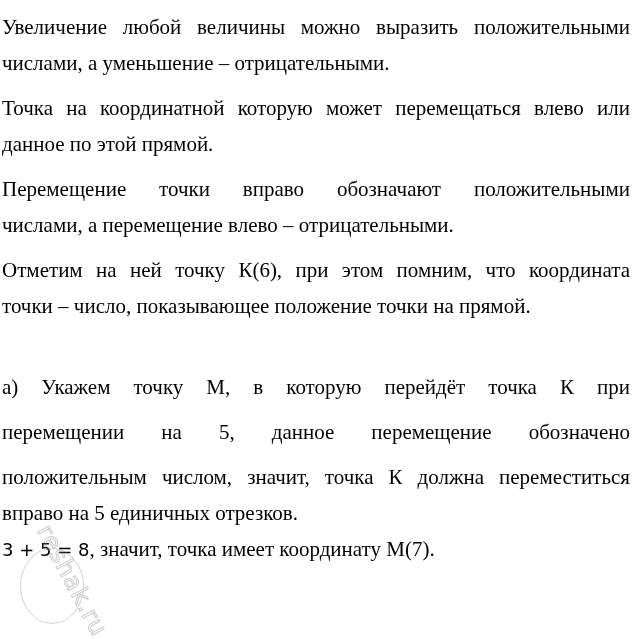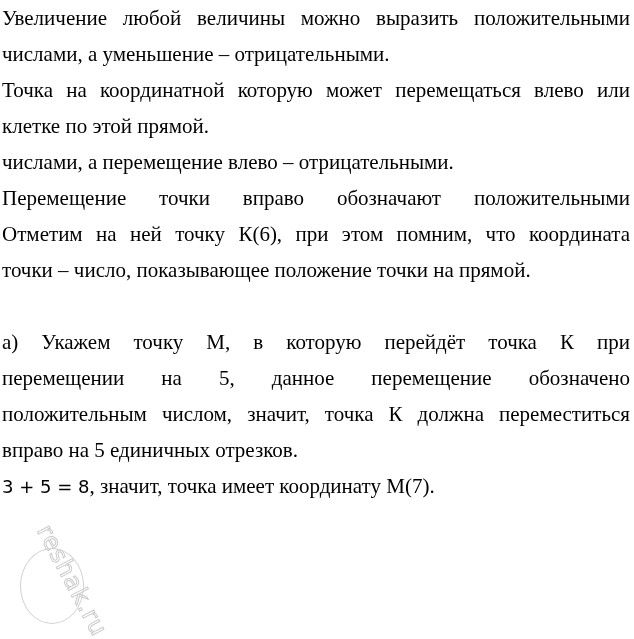--- a/index.html
+++ b/index.html
@@ -28,20 +28,21 @@
       margin: 0;
     }
     .line {
       display: block;
       height: 36px;
       white-space: nowrap;
     }
     .line.j {
       text-align: justify;
       text-align-last: justify;
+      margin-top: 9px;
     }
     .spacer {
       height: 36px;
     }
     .math {
       font-family: "DejaVu Sans", "Liberation Sans", sans-serif;
       font-size: 18px;
     }
     .watermark {
       position: absolute;
@@ -87,25 +88,25 @@
 </head>
 <body>
 
 <div class="page">
   <p class="para">
     <span class="line j">Увеличение любой величины можно выразить положительными</span>
     <span class="line">числами, а уменьшение – отрицательными.</span>
   </p>
   <p class="para">
     <span class="line j">Точка на координатной которую может перемещаться влево или</span>
-    <span class="line">клетке по этой прямой.</span>
+    <span class="line">данное по этой прямой.</span>
   </p>
   <p class="para">
+    <span class="line j">Перемещение точки вправо обозначают положительными</span>
     <span class="line">числами, а перемещение влево – отрицательными.</span>
-    <span class="line j">Перемещение точки вправо обозначают положительными</span>
   </p>
   <p class="para">
     <span class="line j">Отметим на ней точку К(6), при этом помним, что координата</span>
     <span class="line">точки – число, показывающее положение точки на прямой.</span>
   </p>
   <div class="spacer"></div>
   <p class="para">
     <span class="line j">а) Укажем точку М, в которую перейдёт точка К при</span>
     <span class="line j">перемещении на 5, данное перемещение обозначено</span>
     <span class="line j">положительным числом, значит, точка К должна переместиться</span>

